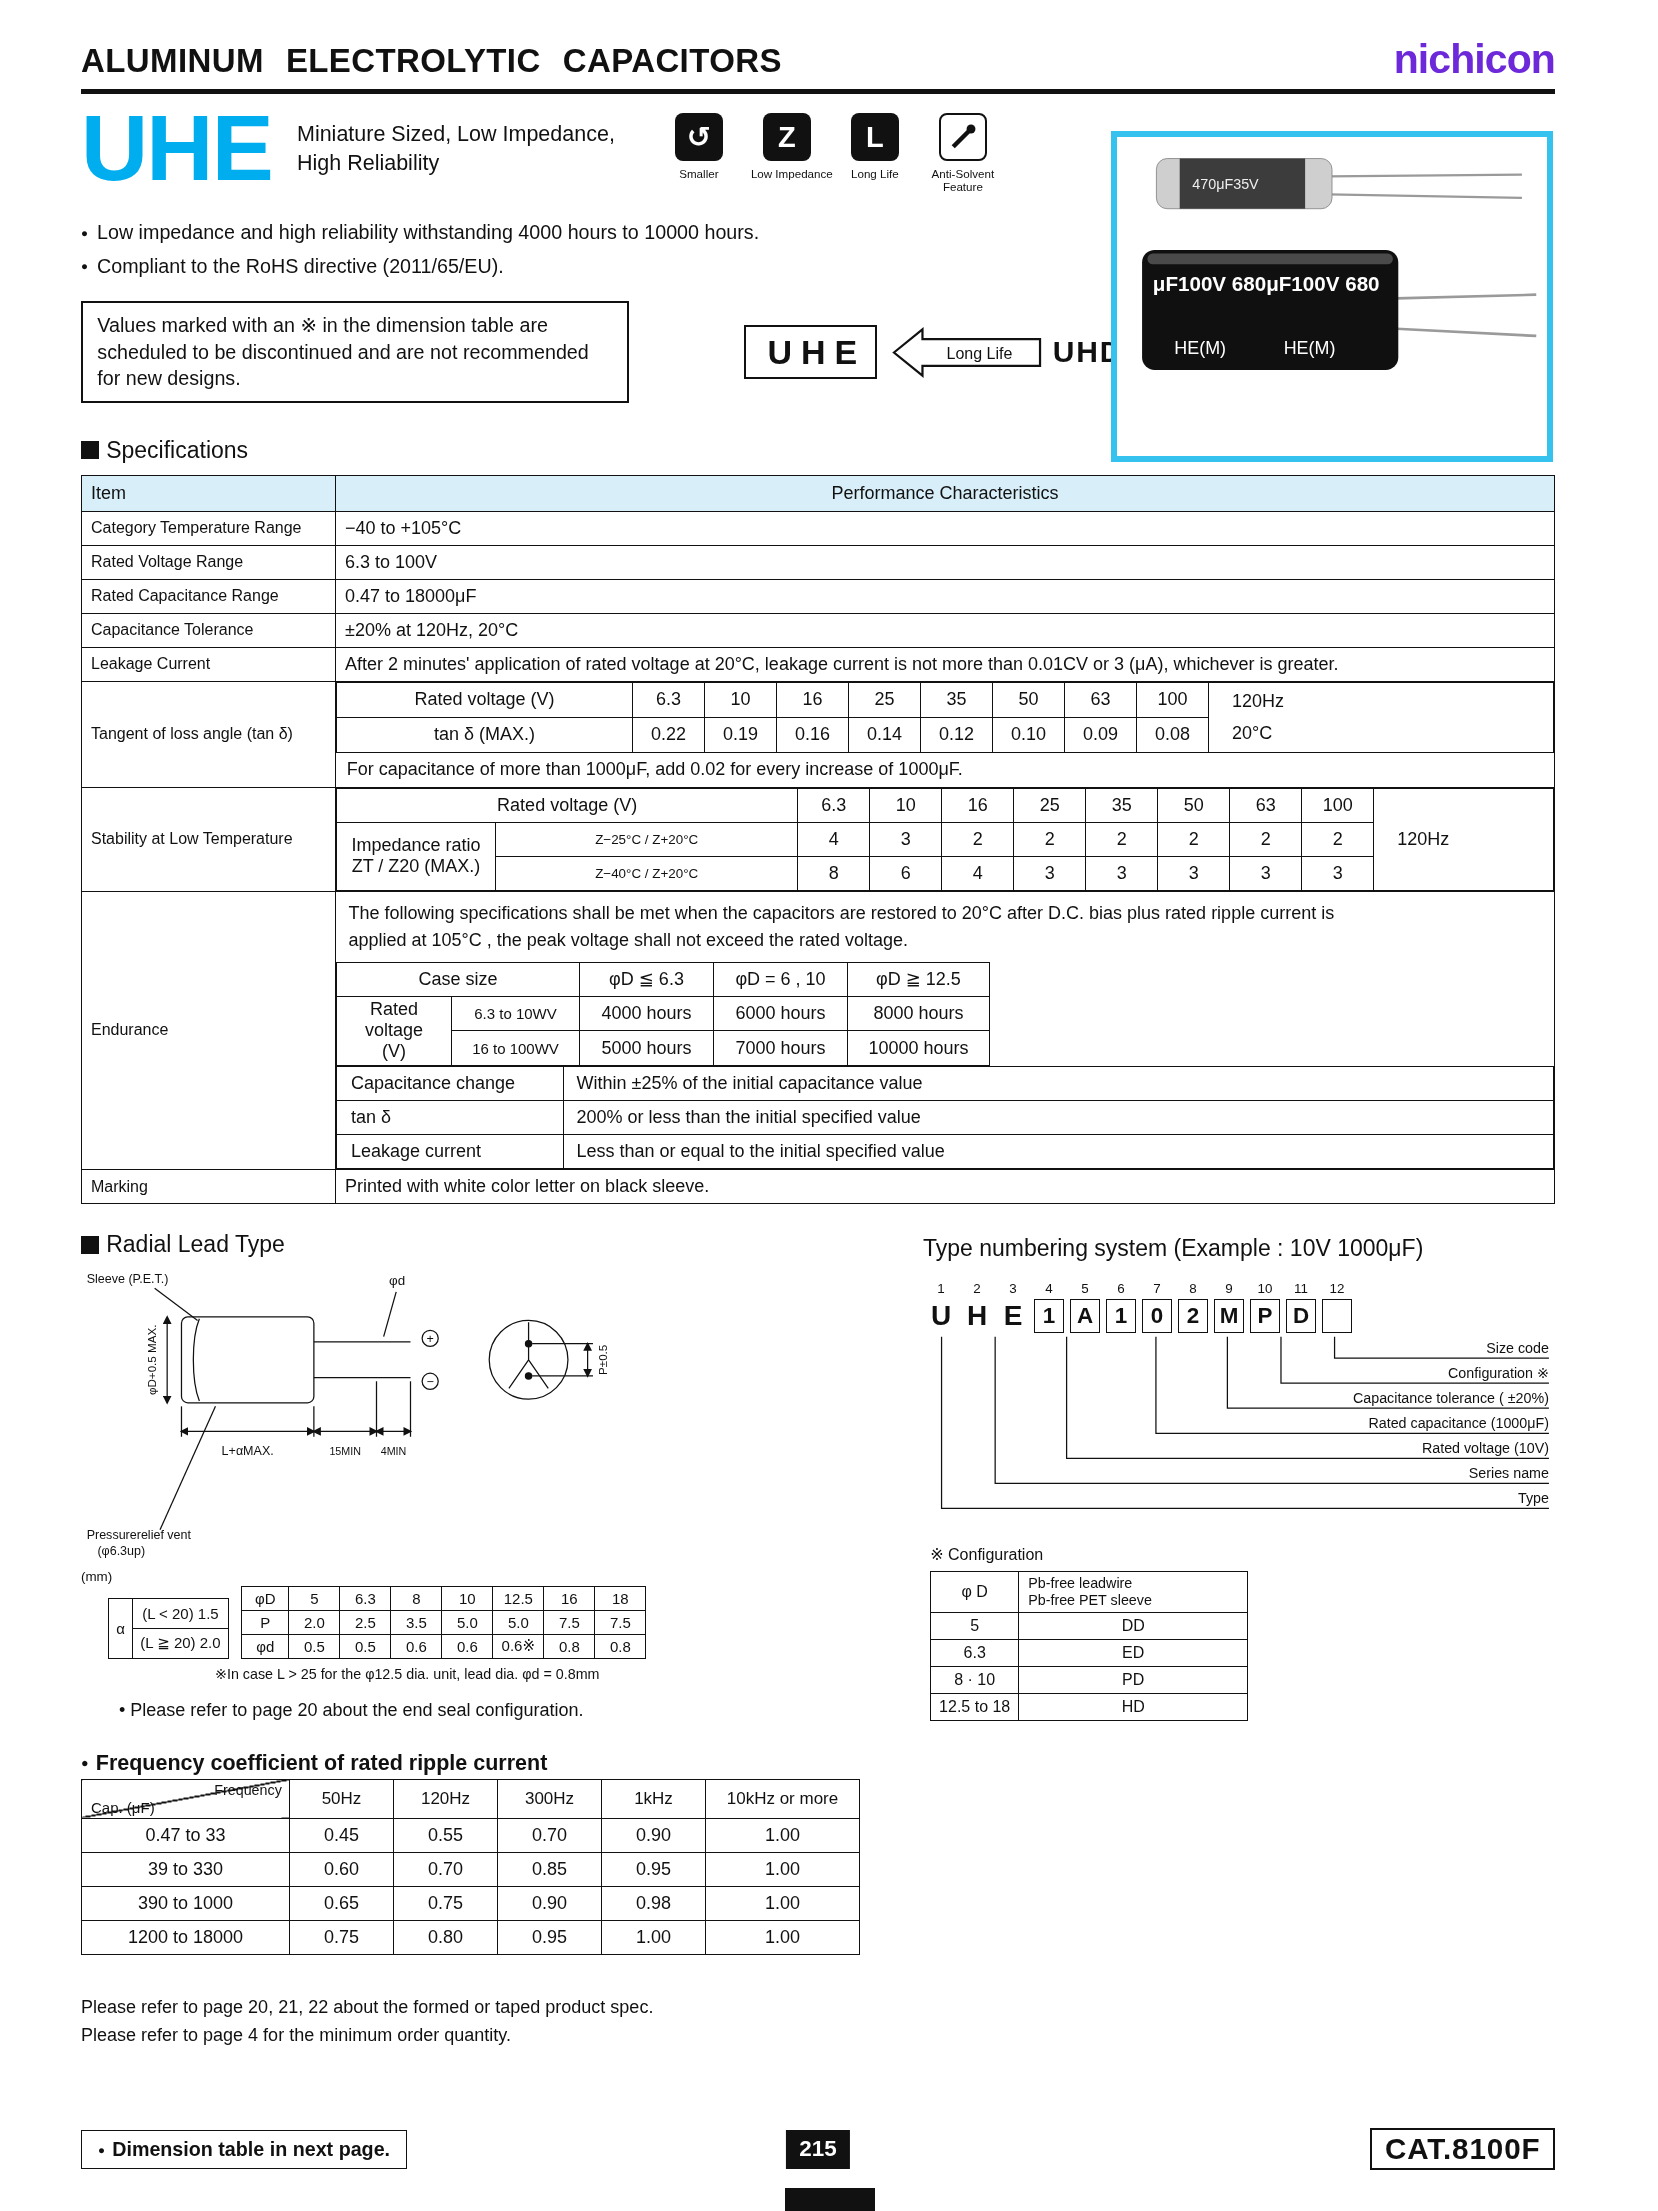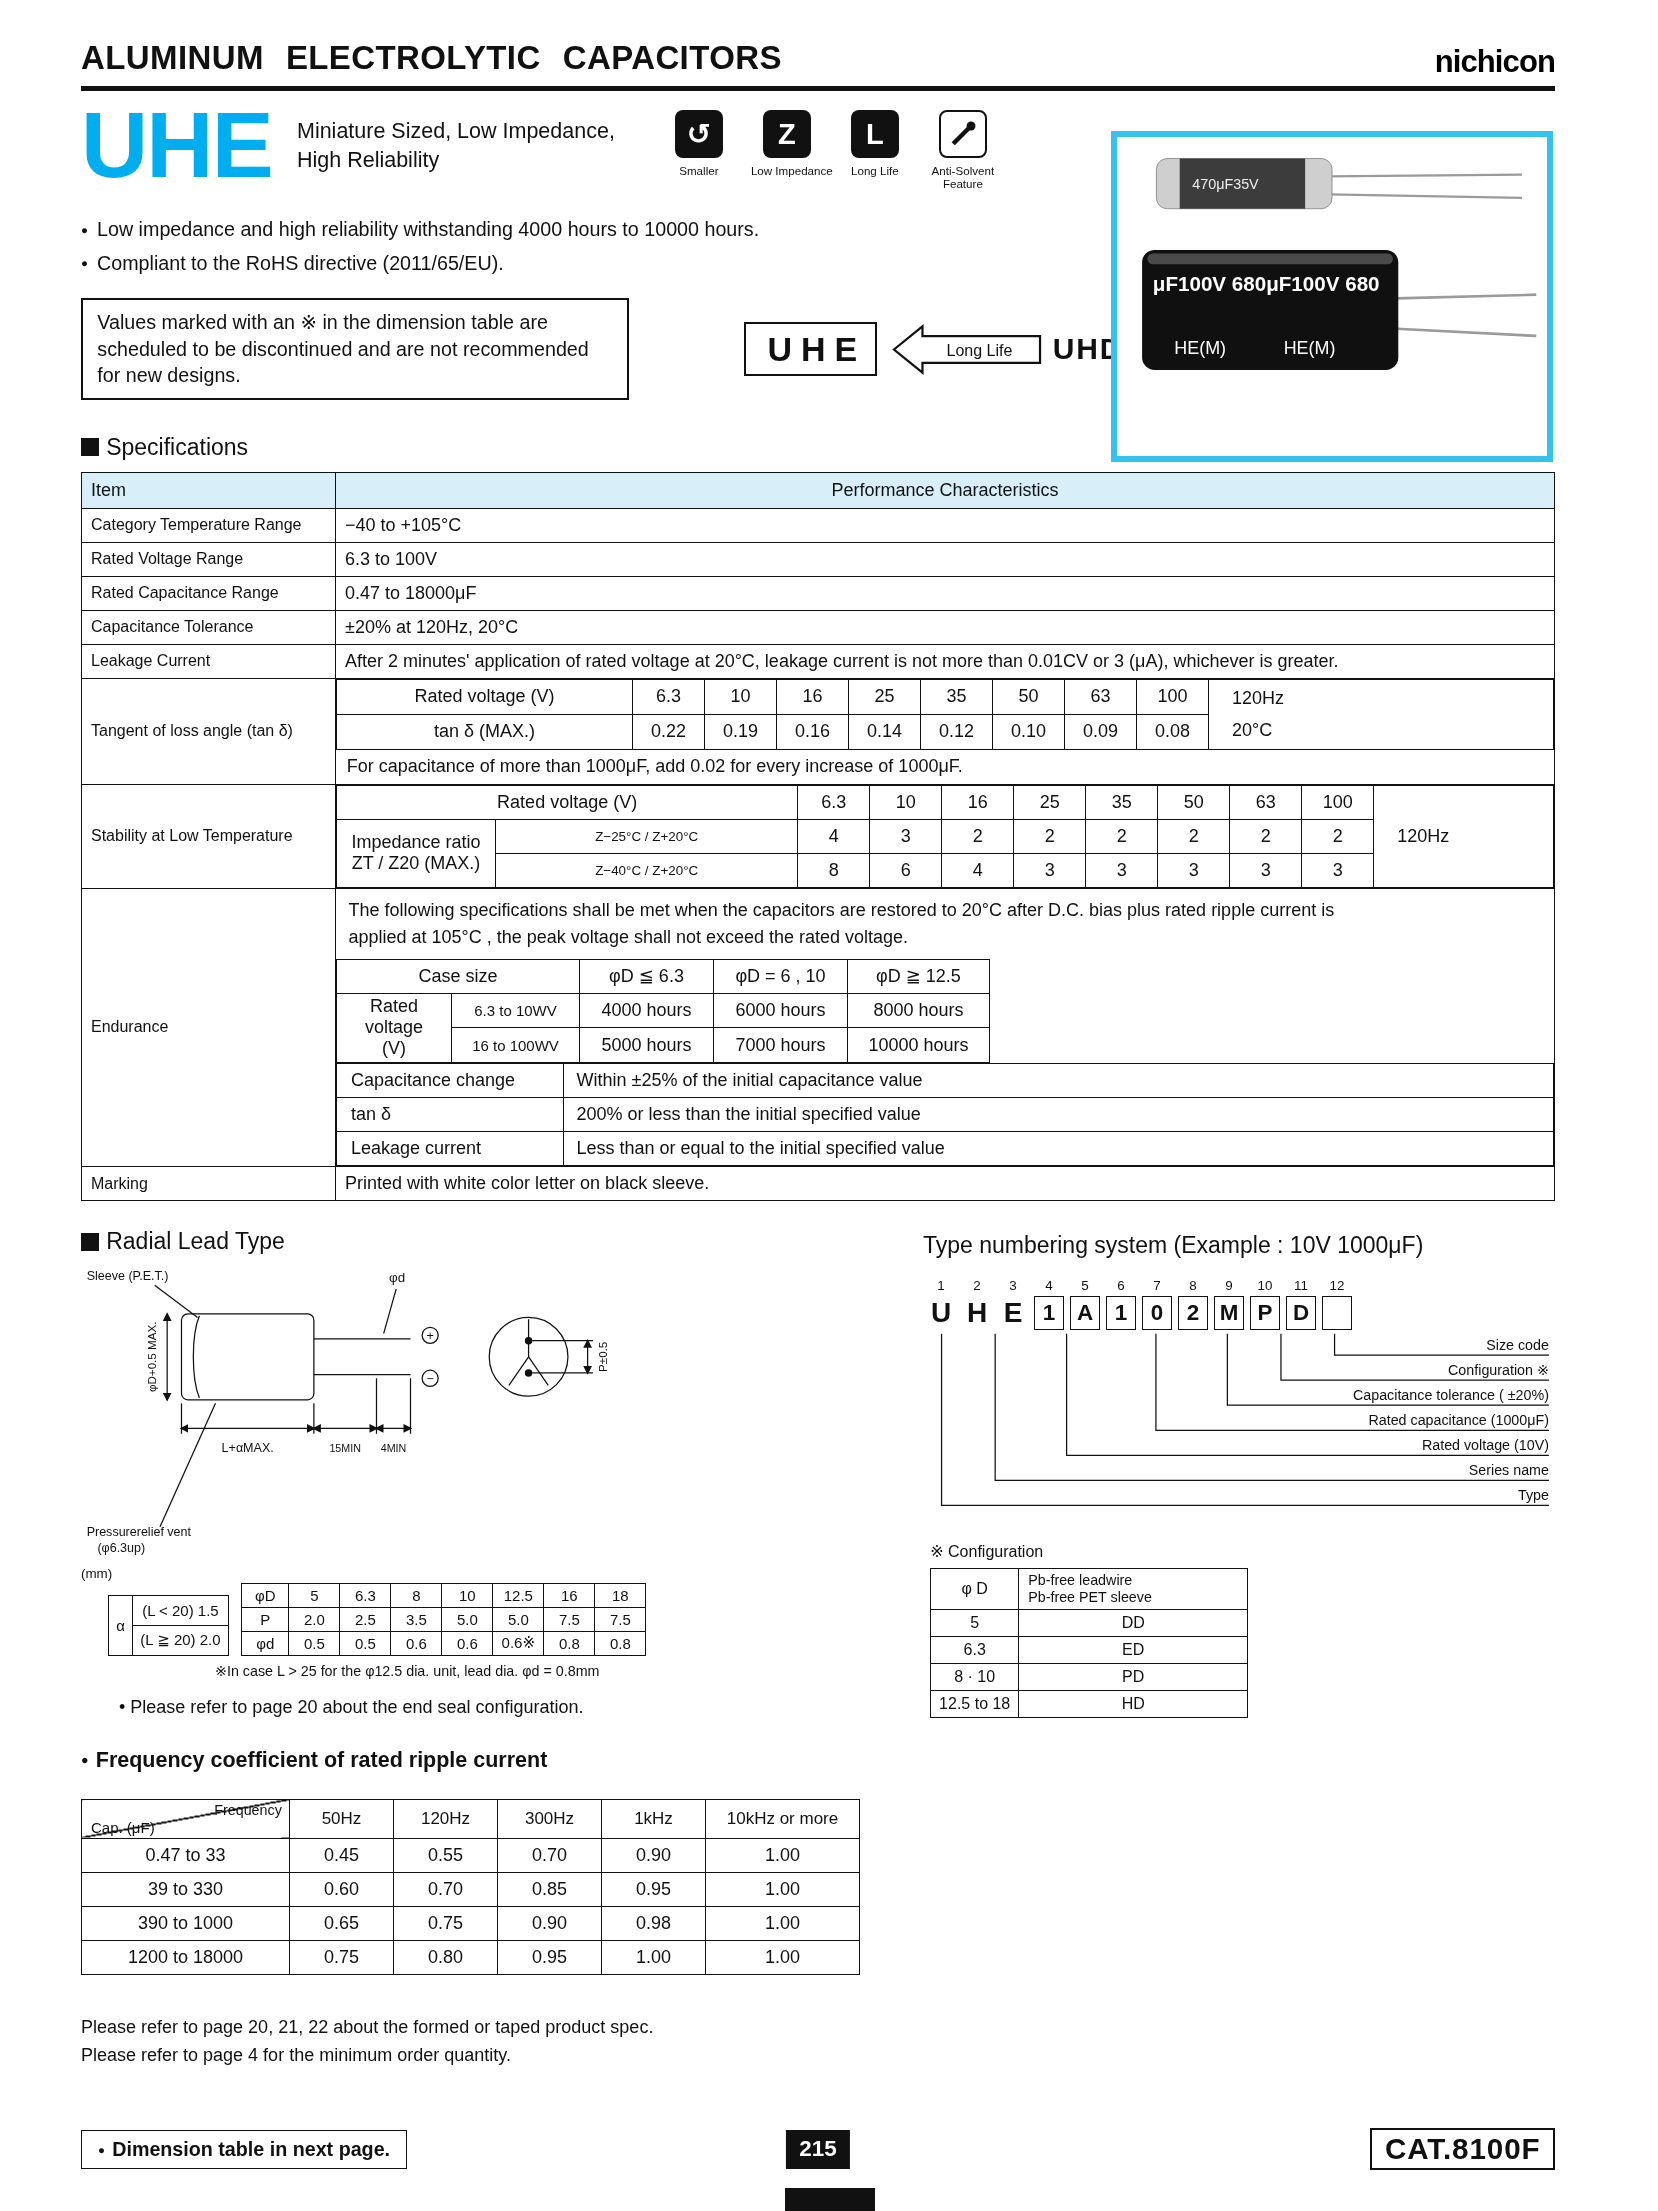--- a/index.html
+++ b/index.html
@@ -4,21 +4,21 @@
 <style>
   *{box-sizing:border-box;margin:0;padding:0}
   html,body{background:#fff}
   .page{width:1659px;height:2211px;position:relative;background:#fff;color:#111;
         font-family:"Liberation Sans","DejaVu Sans",sans-serif;overflow:hidden}
   .inner{padding:39px 104px 0 81px}
 
   
   .hdr{display:flex;justify-content:space-between;align-items:flex-end}
   .hdr h1{font-size:33px;font-weight:bold;word-spacing:12.5px;letter-spacing:0.4px}
-  .brand{font-size:31px;font-weight:bold;color:#000000;letter-spacing:-0.9px;line-height:1}
+  .brand{font-size:41px;font-weight:bold;color:#6d28d9;letter-spacing:-0.9px;line-height:1}
   .rule{height:4.5px;background:#111;margin-top:9px}
 
   
   .series-row{display:flex;margin-top:12.5px;align-items:flex-start}
   .uhe{font-size:93px;font-weight:bold;color:#00aeef;line-height:.92;letter-spacing:-1.8px}
   .series-desc{margin:14.3px 0 0 25px;font-size:21.5px;line-height:1.35}
   .badges{display:flex;gap:16px;margin:7.2px 0 0 48px}
   .badge{width:72px;text-align:center}
   .badge-ico{width:48px;height:48px;background:#111;border-radius:8px;color:#fff;font-size:29px;
              font-weight:bold;display:flex;align-items:center;justify-content:center;margin:0 auto}
@@ -84,21 +84,21 @@
   .alpha td{border:1.3px solid #111;height:24px;padding:0 7.2px;text-align:center}
   .phid{font-size:15px}
   .phid td{border:1.3px solid #111;height:24px;width:51px;text-align:center}
   .phid td:first-child{width:47px}
   .dim-note{font-size:14.3px;margin:7.2px 0 0 134px}
   .endseal{font-size:18px;margin:18px 0 0 38px}
 
   
   .freq-head{display:flex;align-items:center;font-size:21.5px;font-weight:bold;margin-top:30px}
   .freq-head .dot{font-size:12.5px;margin-right:7.2px;font-weight:normal}
-  .freq-table{margin-top:26px;font-size:18px}
+  .freq-table{margin-top:3px;font-size:18px}
   .freq-table td{border:1.4px solid #111;text-align:center;height:34px;padding:1.8px 5.4px}
   .freq-table .fh{font-size:17px}
   .freq-table .corner{width:208px;position:relative;padding:0;height:39px;
      background:linear-gradient(to bottom right,transparent calc(50% - 0.9px),#111 calc(50% - 0.9px),#111 calc(50% + 0.9px),transparent calc(50% + 0.9px))}
   .c-top{position:absolute;top:1.8px;right:7.2px;font-size:14.3px}
   .c-bot{position:absolute;bottom:1.8px;left:9px;font-size:15px}
   .fw1{width:104px}.fw2{width:154px}
 
   
   .tn-title{font-size:23px;margin-top:3.6px}

